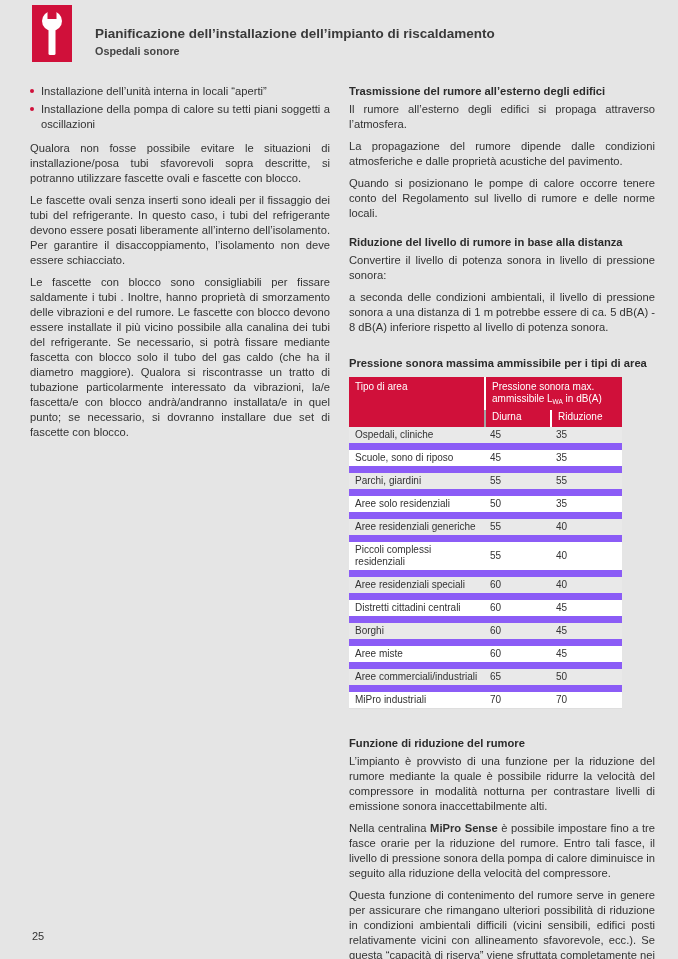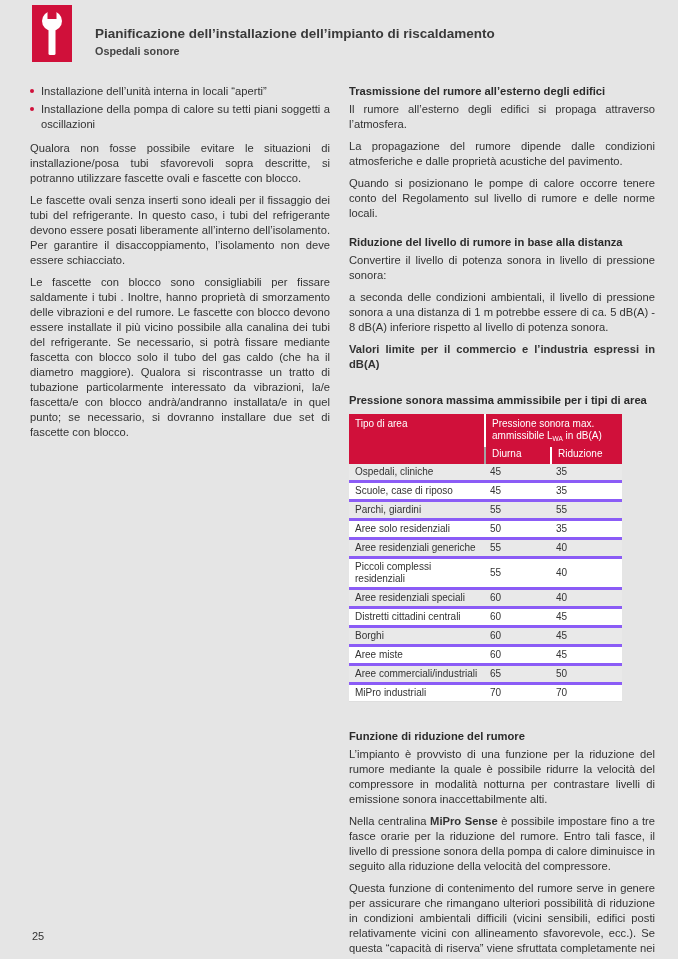--- a/index.html
+++ b/index.html
@@ -36,21 +36,21 @@
     table-layout: fixed; }
   table.noise th, table.noise td { overflow: hidden; }
   thead th { background: #d0103a; color: #ffffff; font-size: 10px; line-height: 12px;
     text-align: left; font-weight: normal; padding: 4px 6px; vertical-align: top; }
   th.th-span { border-left: 2px solid #ffffff; }
   th.th-sub { padding: 1px 6px 4px; vertical-align: bottom; }
   th.th-diurna { border-left: 2px solid #a3a3a3; }
   th.th-rid { border-left: 2px solid #ffffff; }
   sub.lwa { font-size: 6.5px; vertical-align: baseline; position: relative; top: 2px; }
   tbody td { font-size: 10px; line-height: 12px; padding: 2px 6px; color: #333333;
-    border-bottom: 3px solid #8b5cf6; }
+    border-bottom: 7px solid #8b5cf6; }
   tbody tr:nth-child(odd) { background: #e9e9e9; }
   tbody tr:nth-child(even) { background: #ffffff; }
   tbody tr:last-child td { border-bottom: 1px solid #dedede; }
   
   .footer { position: absolute; left: 32px; bottom: 17px; font-size: 11px; color: #333333; }
 </style>
 </head>
 <body>
 
 <div class="page">
@@ -90,21 +90,20 @@
     <section class="col-right">
 
       <h3 class="sec-heading">Trasmissione del rumore all’esterno degli edifici</h3>
       <p class="body">Il rumore all’esterno degli edifici si propaga attraverso l’atmosfera.</p>
       <p class="body">La propagazione del rumore dipende dalle condizioni atmosferiche e dalle proprietà acustiche del pavimento.</p>
       <p class="body">Quando si posizionano le pompe di calore occorre tenere conto del Regolamento sul livello di rumore e delle norme locali.</p>
 
       <h3 class="sec-heading mt14">Riduzione del livello di rumore in base alla distanza</h3>
       <p class="body">Convertire il livello di potenza sonora in livello di pressione sonora:</p>
       <p class="body">a seconda delle condizioni ambientali, il livello di pressione sonora a una distanza di 1 m potrebbe essere di ca. 5 dB(A) - 8 dB(A) inferiore rispetto al livello di potenza sonora.</p>
-      <p class="body bold-line">Valori limite per il commercio e l’industria espressi in dB(A)</p>
 
       <h3 class="sec-heading table-title">Pressione sonora massima ammissibile per i tipi di area</h3>
 
       <table class="noise">
         <colgroup>
             <col style="width:135px">
             <col style="width:66px">
             <col style="width:72px">
           </colgroup>
         <thead>
@@ -117,21 +116,21 @@
             <th class="th-sub th-rid">Riduzione</th>
           </tr>
         </thead>
         <tbody>
           <tr>
               <td>Ospedali, cliniche</td>
               <td>45</td>
               <td>35</td>
             </tr>
           <tr>
-              <td>Scuole, case di riposo</td>
+              <td>Scuole, sono di riposo</td>
               <td>45</td>
               <td>35</td>
             </tr>
           <tr>
               <td>Parchi, giardini</td>
               <td>55</td>
               <td>55</td>
             </tr>
           <tr>
               <td>Aree solo residenziali</td>

